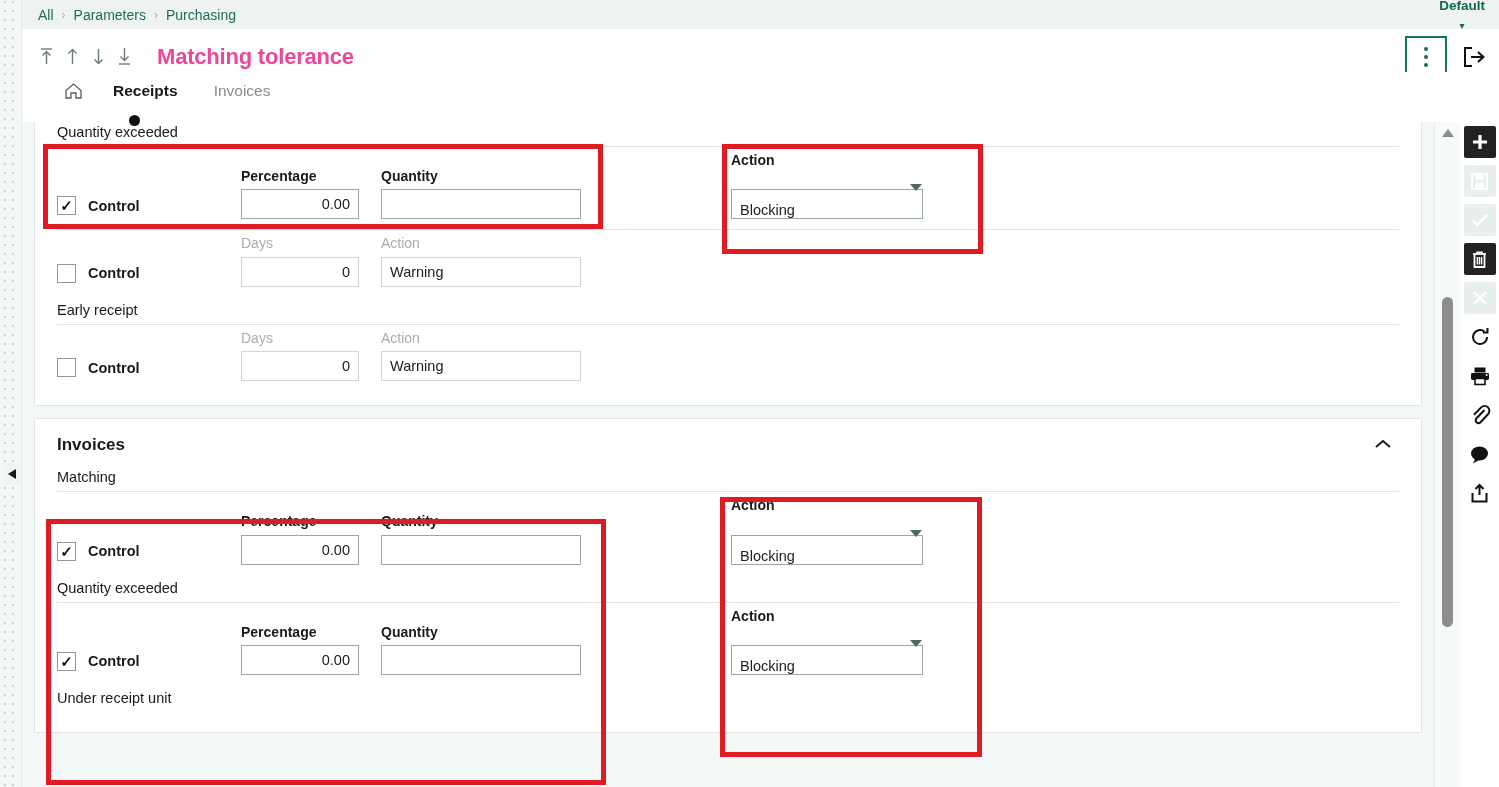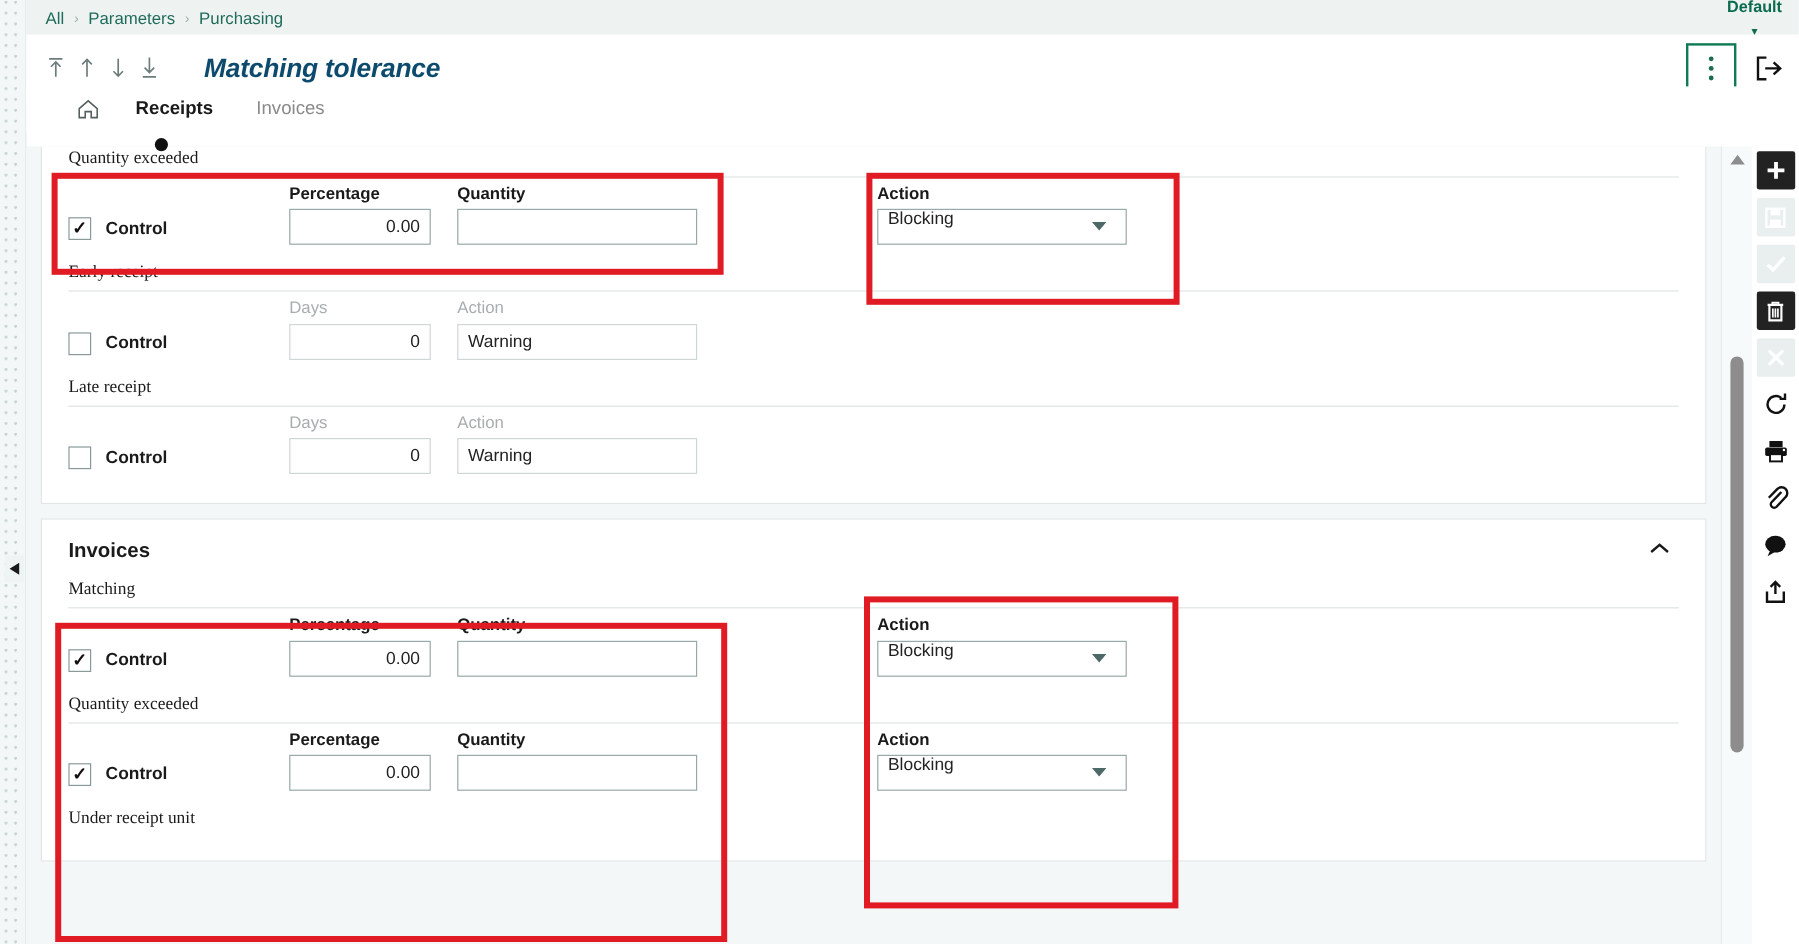--- a/index.html
+++ b/index.html
@@ -59,22 +59,22 @@
     position: absolute; left: 22px; top: 29px; right: 0; height: 55px;
     background: #ffffff;
     display: flex; align-items: center;
   }
   .nav-arrows { display: flex; align-items: center; gap: 6px; padding-left: 14px; }
   .nav-arrow {
     width: 20px; height: 24px; display: flex; align-items: center;
     justify-content: center; cursor: pointer;
   }
   .page-title {
-    margin-left: 36px; font-size: 22px; font-weight: bold;
-    color: #0c4a6e; letter-spacing: -.2px; font-style: italic;
+    margin-left: 23px; font-size: 22px; font-weight: bold;
+    color: #ec4899; letter-spacing: -.2px;
   }
   .title-right {
     margin-left: auto; display: flex; align-items: center; gap: 14px;
     padding-right: 12px;
   }
   .kebab-btn {
     width: 42px; height: 42px; border: 2px solid #107a53;
     display: flex; align-items: center; justify-content: center;
     cursor: pointer; background: #fff;
   }
@@ -115,21 +115,21 @@
   .card.first { margin-top: 0; border-top: none; }
 
   .section-head {
     display: flex; align-items: center; justify-content: space-between;
     padding: 13px 18px 6px 22px;
   }
   .section-title { font-size: 17px; font-weight: bold; color: #1a1a1a; }
   .collapse-btn { cursor: pointer; padding: 4px 10px; }
 
   .sub-label {
-    font-size: 14.5px; color: #1a1a1a; padding: 5px 0 6px 22px; font-family: Liberation Serif, serif;
+    font-size: 14.5px; color: #1a1a1a; padding: 5px 0 6px 22px;
   }
   .sub-label.top { padding-top: 2px; }
   .divider { height: 1px; background: #dfe4e4; margin: 0 22px 0 22px; }
 
   .field-row {
     display: flex; align-items: flex-end; padding: 6px 0 10px 0;
     min-height: 62px;
   }
   .cb-cell {
     width: 206px; display: flex; align-items: center; gap: 12px;
@@ -153,23 +153,23 @@
     font-size: 14.5px; color: #222; padding: 0 8px;
     font-family: "Liberation Sans", sans-serif;
   }
   .txt.dim-border { border-color: #cfd6d6; }
   .txt.num { text-align: right; }
   .w-pct { width: 118px; }
   .w-qty { width: 200px; }
 
   .sel-wrap { position: relative; width: 200px; }
   .sel {
-    height: 30px; width: 208px; border: 1px solid #9aa8a8; background: #fff;
-    font-size: 14.5px; color: #222; display: flex; align-items: flex-start;
-    padding: 0 8px; cursor: pointer;
+    height: 30px; width: 192px; border: 1px solid #9aa8a8; background: #fff;
+    font-size: 14.5px; color: #222; display: flex; align-items: flex-end;
+    padding: 0 8px; cursor: pointer; margin-top: 16px;
   }
   .sel-caret {
     position: absolute; right: 9px; top: 11px;
     width: 0; height: 0; border-left: 6px solid transparent;
     border-right: 6px solid transparent; border-top: 7px solid #4e6767;
   }
 
   .gap-a { width: 22px; }
   .action-gap { width: 150px; }
 
@@ -313,39 +313,38 @@
           <span class="field-label">Action</span>
           <div class="sel-wrap">
             <div class="sel">
               <span>Blocking</span>
             </div>
             <span class="sel-caret"></span>
           </div>
         </div>
       </div>
 
-      <div class="sub-label">Early receipt</div>
       <div class="divider"></div>
       <div class="field-row">
         <div class="cb-cell">
           <div class="checkbox"></div>
           <span class="cb-label">Control</span>
         </div>
         <div class="field">
           <span class="field-label dim">Days</span>
           <input class="txt num w-pct dim-border" value="0" style="">
         </div>
         <div class="gap-a"></div>
         <div class="field">
           <span class="field-label dim">Action</span>
           <input class="txt w-qty dim-border" value="Warning" style="">
         </div>
       </div>
 
-      <div class="sub-label">Late receipt</div>
+      <div class="sub-label">Early receipt</div>
       <div class="divider"></div>
       <div class="field-row">
         <div class="cb-cell">
           <div class="checkbox"></div>
           <span class="cb-label">Control</span>
         </div>
         <div class="field">
           <span class="field-label dim">Days</span>
           <input class="txt num w-pct dim-border" value="0" style="">
         </div>

